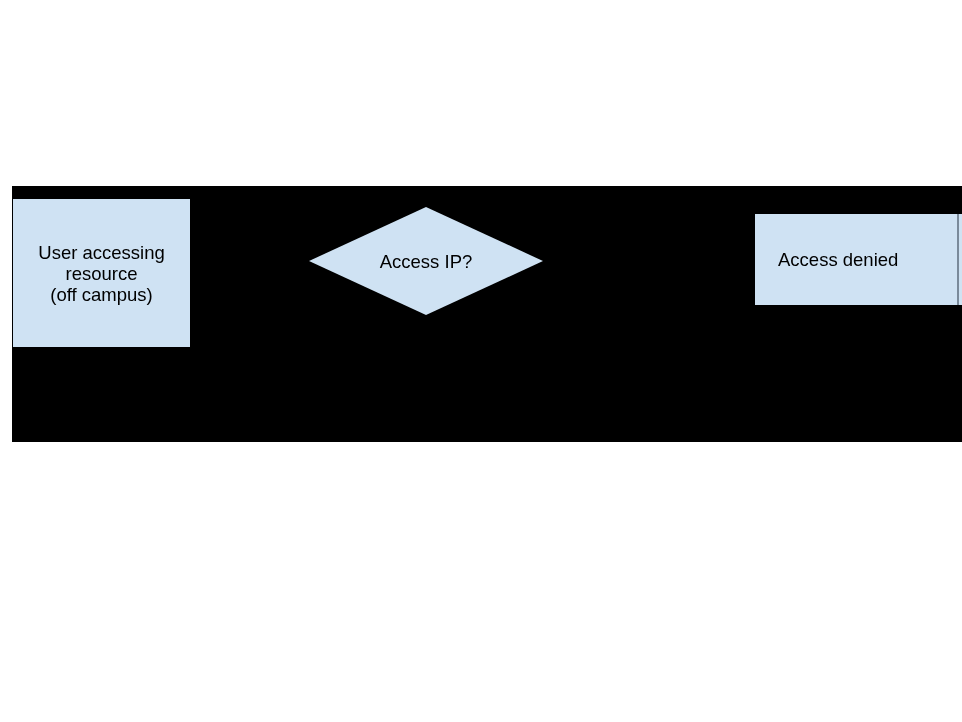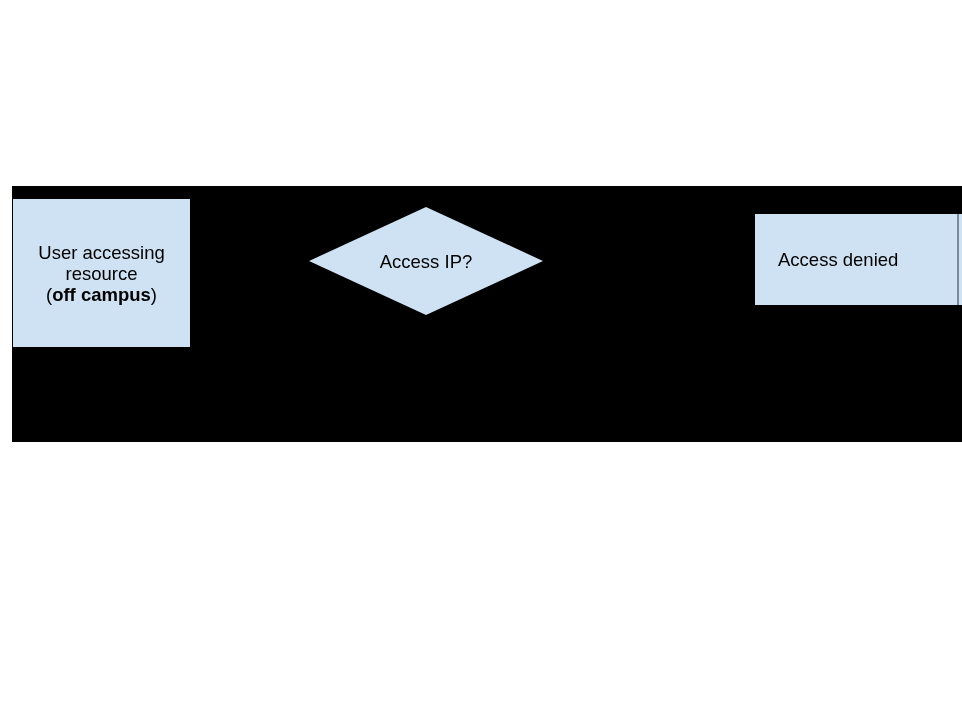--- a/index.html
+++ b/index.html
@@ -68,21 +68,21 @@
     text-align: right;
   }
   .denied-divider {
     position: absolute;
     top: 0;
     right: 3px;
     width: 2px;
     height: 100%;
     background: var(--divider-color, #7a8a9a);
   }
-  .label b { font-weight: bold; }
+  .label b { font-weight: normal; }
 </style>
 </head>
 <body>
 
 <div class="canvas">
 
   <div class="flow-region"></div>
 
   <div class="node start-node">
     <div class="label">

